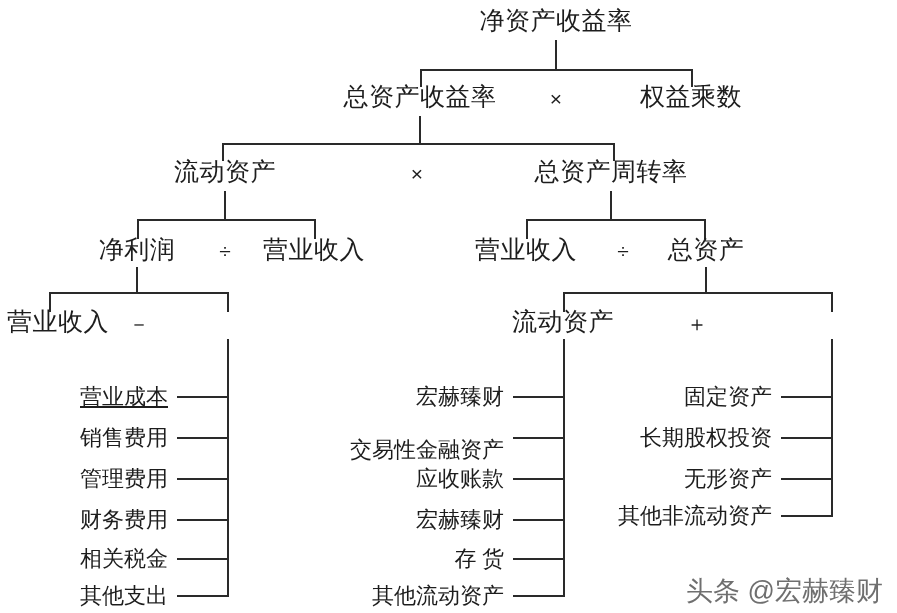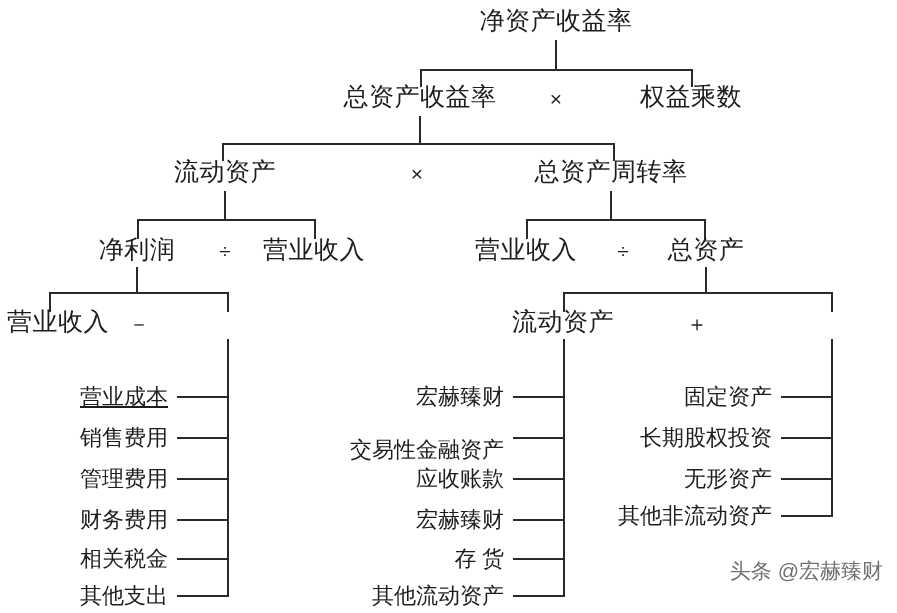--- a/index.html
+++ b/index.html
@@ -48,22 +48,22 @@
     height: 2px;
   }
   .linev {
     position: absolute;
     background: #2a2a2a;
     width: 2px;
   }
   #watermark {
     position: absolute;
     right: 14px;
-    bottom: 28px;
-    font-size: 21px;
+    bottom: 4px;
+    font-size: 27px;
     color: #5c5c5c;
     white-space: nowrap;
     font-family: "Liberation Sans", sans-serif;
     opacity: 0.88;
   }
 </style>
 </head>
 <body>
 
 <div id="stage">

